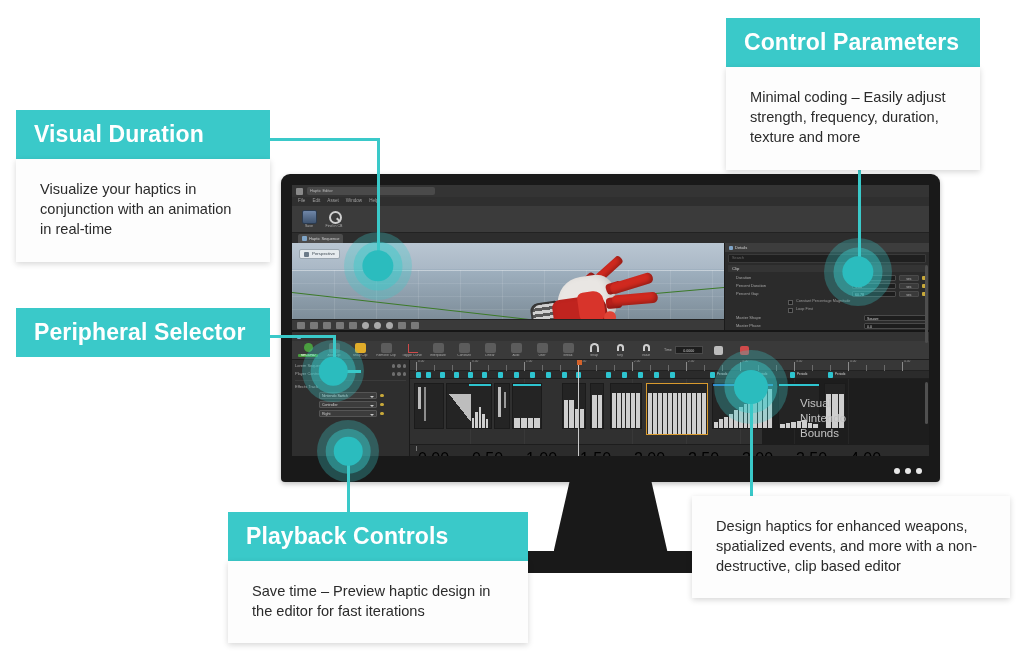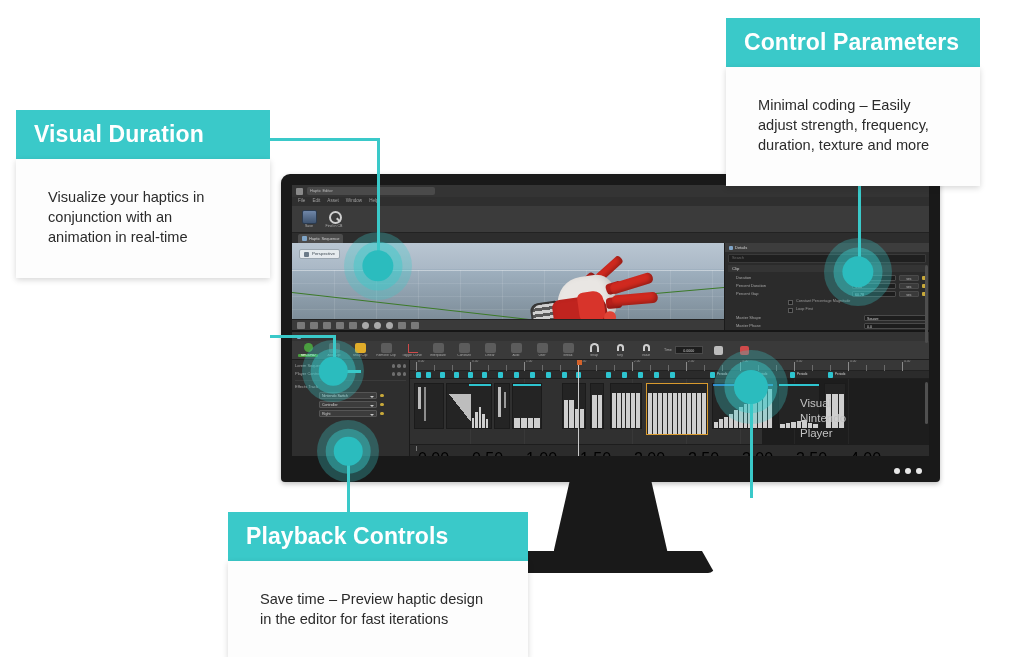--- a/index.html
+++ b/index.html
@@ -20,21 +20,21 @@
     font-size:23px; font-weight:bold; letter-spacing:0.1px;
     padding:12px 18px 13px 18px; line-height:1.05;
     white-space:nowrap;
   }
   .callout-body {
     background:#fdfdfd; color:#2b2b2b;
     font-size:14.6px; line-height:1.38;
     padding:12px 16px 14px 16px;
     box-shadow:0 2px 6px rgba(0,0,0,0.16);
   }
-  .callout-body p { margin:16px; }
+  .callout-body p { margin:8px; }
 
   .c-visual     { left:16px;  top:110px;  width:254px; }
   .c-peripheral { left:16px;  top:308px;  width:254px; }
   .c-control    { left:726px; top:18px;   width:254px; }
   .c-playback   { left:228px; top:512px;  width:300px; }
   .c-haptic     { left:692px; top:496px;  width:318px; }
 
   
   .conn { position:absolute; background:#3ac9c9; z-index:35; }
 
@@ -688,21 +688,21 @@
                 <div class="kf" style="left:380px;"></div>
                 <div class="kflbl" style="left:387px;">Periodic</div>
                 <div class="kf" style="left:418px;"></div>
                 <div class="kflbl" style="left:425px;">Periodic</div>
               </div>
 
               <div class="outside-zone" style="left:352px; right:0;"></div>
               <div class="outside-label" style="left:390px; top:36px;">
                 <div>Visual</div>
                 <div>Nintendo</div>
-                <div>Player</div>
+                <div>Bounds</div>
               </div>
 
               <div class="vgrid" style="left:60px;"></div>
                 <div class="vgrid" style="left:114px;"></div>
               <div class="vgrid" style="left:168px;"></div>
                 <div class="vgrid" style="left:222px;"></div>
               <div class="vgrid" style="left:276px;"></div>
                 <div class="vgrid" style="left:330px;"></div>
               <div class="vgrid" style="left:384px;"></div>
                 <div class="vgrid" style="left:438px;"></div>
@@ -887,32 +887,36 @@
   </div>
 
   <div class="callout c-visual">
     <div class="callout-header">Visual Duration</div>
     <div class="callout-body">
       <p>Visualize your haptics in conjunction with an animation in real-time</p>
     </div>
   </div>
 
   <div class="callout c-peripheral">
+    <div class="callout-header">Peripheral Selector</div>
   </div>
 
   <div class="callout c-control">
     <div class="callout-header">Control Parameters</div>
     <div class="callout-body">
       <p>Minimal coding – Easily adjust strength, frequency, duration, texture and more</p>
     </div>
   </div>
 
   <div class="callout c-playback">
     <div class="callout-header">Playback Controls</div>
     <div class="callout-body">
       <p>Save time – Preview haptic design in the editor for fast iterations</p>
     </div>
   </div>
 
   <div class="callout c-haptic">
+    <div class="callout-body">
+      <p>Design haptics for enhanced weapons, spatialized events, and more with a non-destructive, clip based editor</p>
+    </div>
   </div>
 
 </div>
 
 </body></html>

